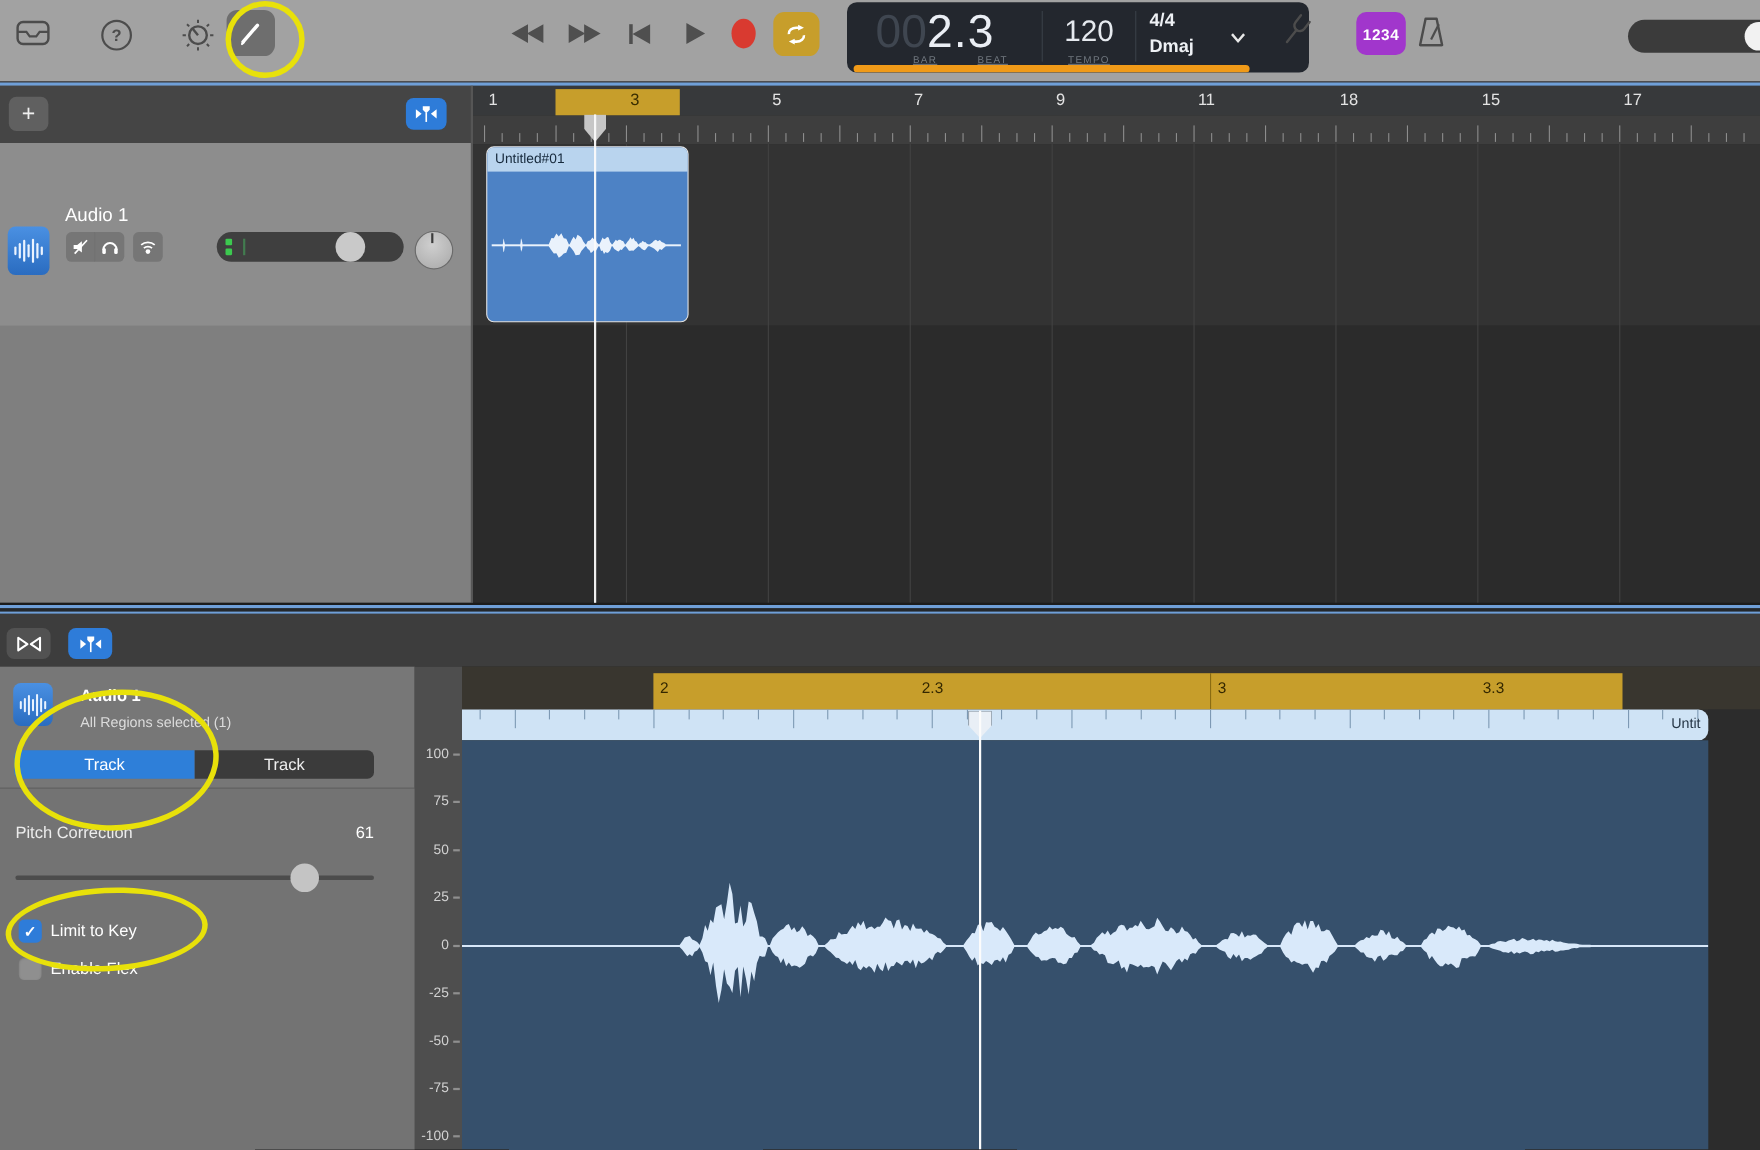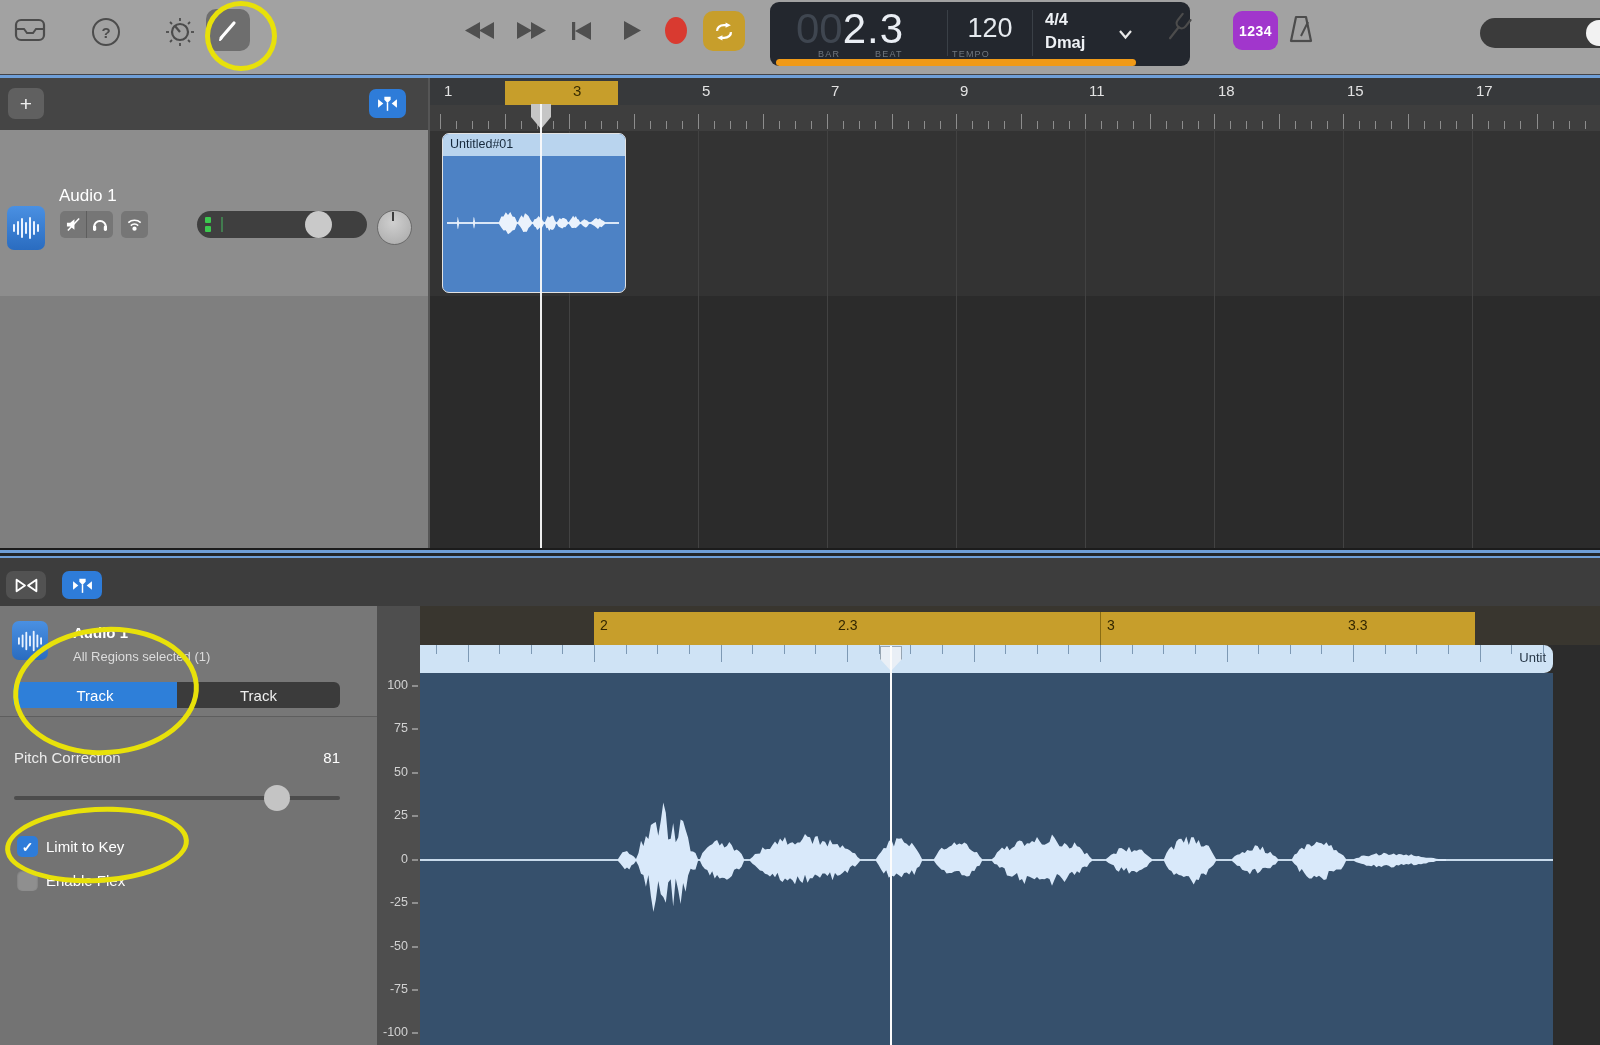--- a/index.html
+++ b/index.html
@@ -16,21 +16,21 @@
     display:flex;align-items:center;justify-content:center;}
   .ring{border:5px solid #e8e10a;border-radius:50%;background:transparent;pointer-events:none;z-index:50;}
   .rec-btn{left:665px;top:17px;width:22px;height:27px;background:#d93a30;border-radius:50%;}
   .cycle-btn{left:703px;top:11px;width:42px;height:40px;background:#c79e2b;border-radius:10px;
     display:flex;align-items:center;justify-content:center;}
   
   .lcd{left:770px;top:2px;width:420px;height:64px;background:#23272e;border-radius:9px;overflow:hidden;}
   .lcd-dim{color:#3f4650;font-size:42px;font-weight:400;}
   .lcd-bright{color:#eaeef4;font-size:42px;font-weight:400;letter-spacing:1px;}
   .lcd-pos{left:26px;top:-1px;display:flex;line-height:56px;}
-  .lcd-sub{font-size:9px;letter-spacing:1.2px;color:#70777f;}
+  .lcd-sub{font-size:9px;letter-spacing:1.2px;color:#70777f;text-align:center;text-decoration:underline;}
   .lcd-div{top:8px;width:1px;height:46px;background:#3a4047;}
   .lcd-num{color:#e6eaef;font-size:27px;text-align:center;}
   .lcd-key{color:#eef1f5;font-size:16.5px;font-weight:600;text-align:left;}
   .lcd-orange{left:6px;top:57px;width:360px;height:7px;border-radius:4px;background:#f09a18;}
   .badge{left:1233px;top:11px;width:45px;height:39px;background:#a136cc;border-radius:9px;color:#fff;
     font-size:14px;font-weight:bold;display:flex;align-items:center;justify-content:center;letter-spacing:.5px;}
   .pill{left:1480px;top:18px;width:140px;height:30px;background:#3b3b3b;border-radius:15px;}
   .pill-knob{left:1586px;top:20px;width:26px;height:26px;border-radius:50%;background:#f2f2f2;}
   
   .sep-a{left:0;width:1600px;background:#444449;}
@@ -432,21 +432,21 @@
 
   <div class="abs tab tab-track">
       <span>Track</span>
     </div>
   <div class="abs tab tab-region">
       <span>Track</span>
     </div>
   <div class="abs ring" style="left:13px;top:627px;width:176px;height:118px;transform:rotate(-4deg)"></div>
 
   <div class="abs p-label">Pitch Correction</div>
-  <div class="abs p-value">81</div>
+  <div class="abs p-value">61</div>
   <div class="abs slider-track"></div>
   <div class="abs slider-thumb"></div>
 
   <div class="abs cb cb-on" style="left:17px;top:836px">
       <span>✓</span>
     </div>
   <div class="abs cb-label" style="left:46px;top:838px">Limit to Key</div>
   <div class="abs cb cb-off" style="left:17px;top:870px"></div>
   <div class="abs cb-label" style="left:46px;top:872px">Enable Flex</div>
   <div class="abs ring" style="left:5px;top:807px;width:174px;height:66px;transform:rotate(-3deg)"></div>

